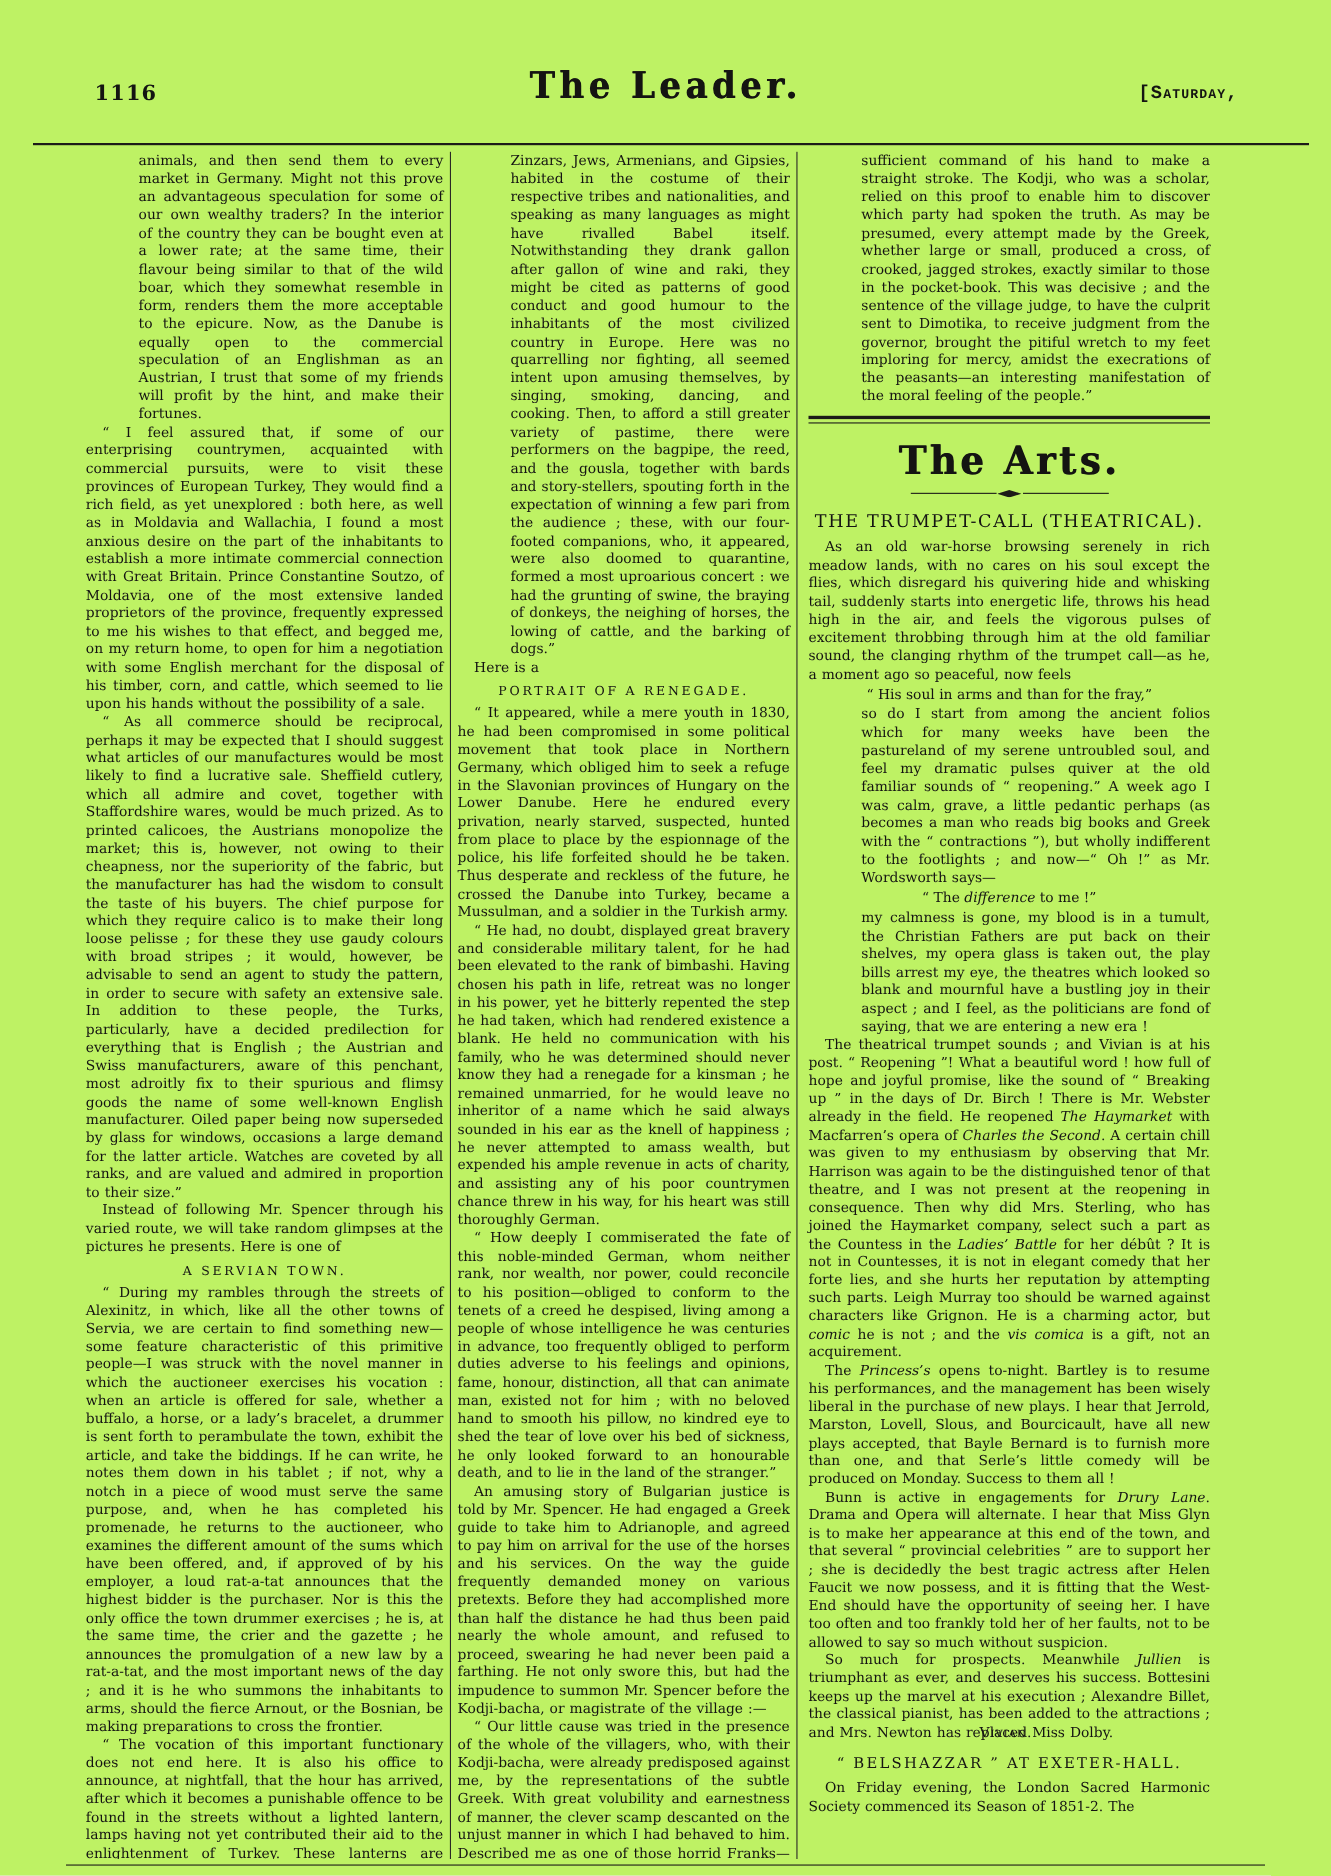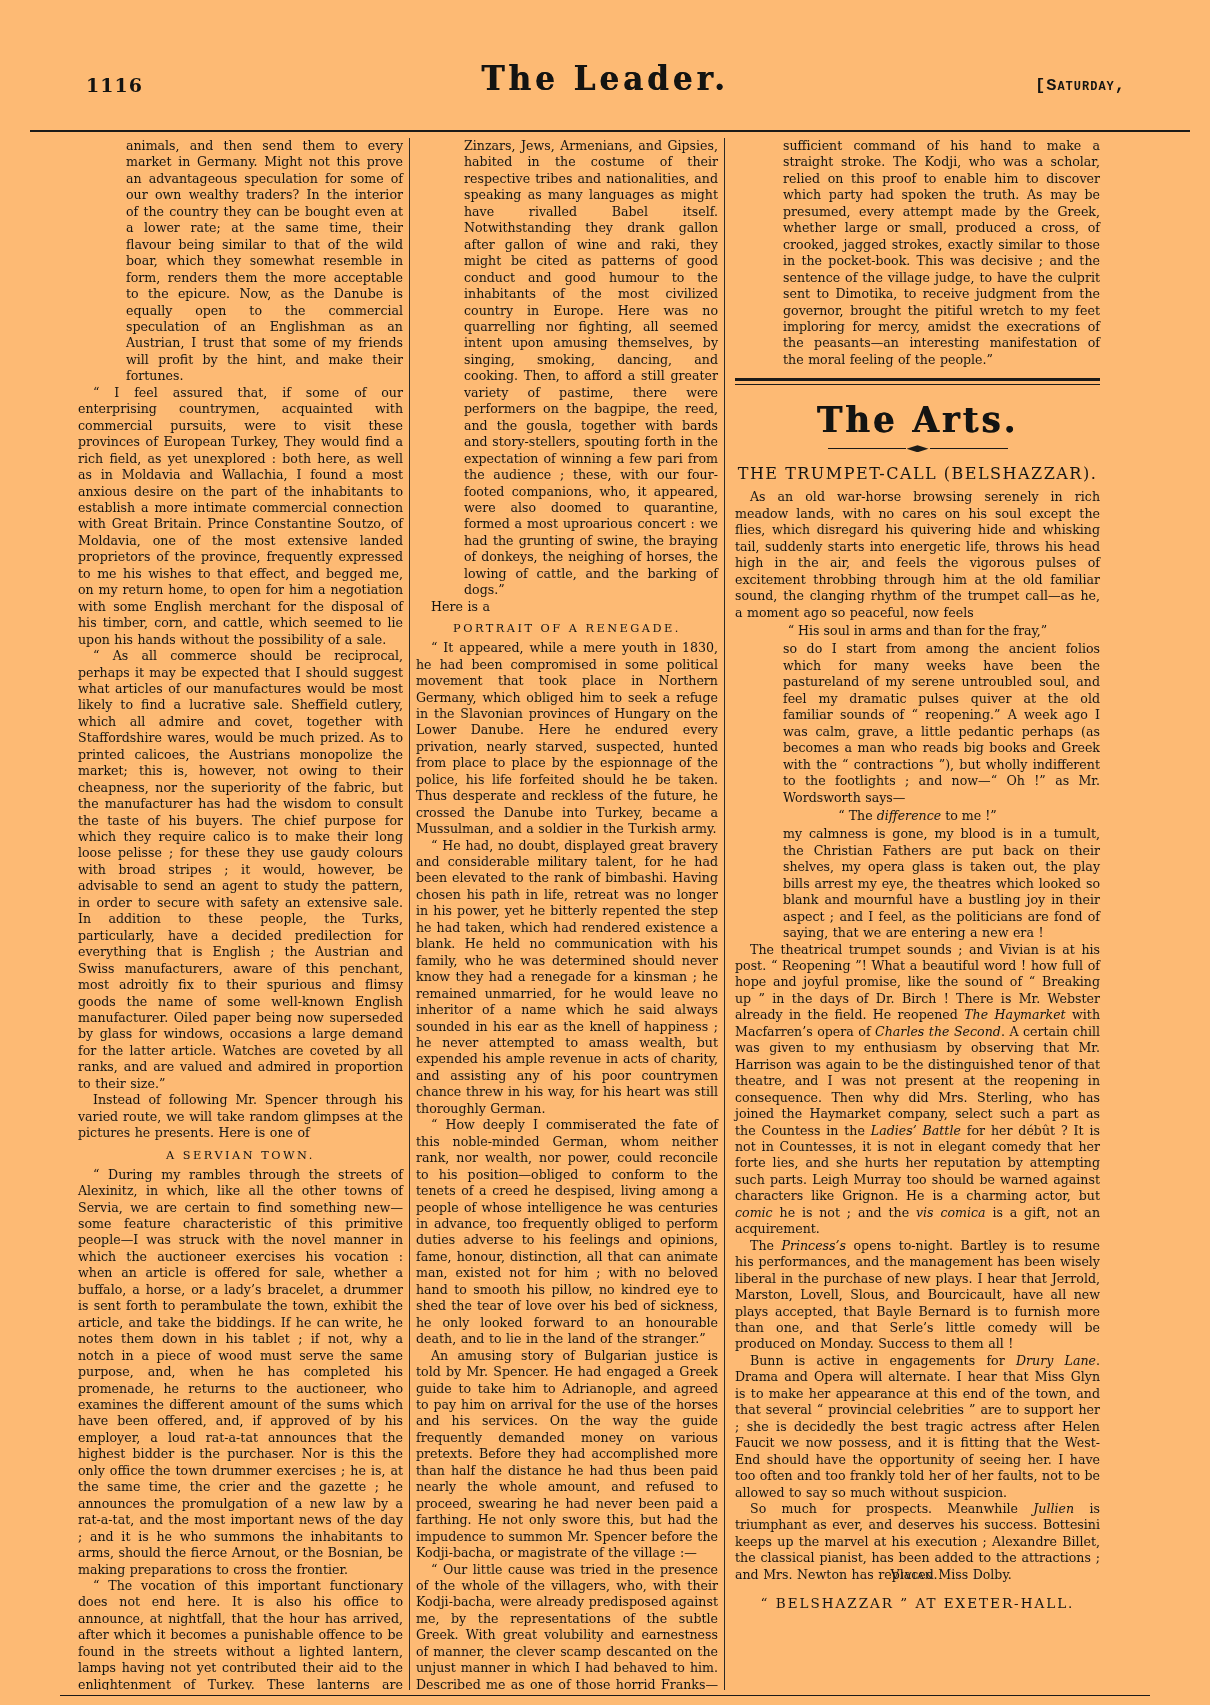--- a/index.html
+++ b/index.html
@@ -1,19 +1,19 @@
 <!DOCTYPE html>
 <html><head>
 <meta charset="utf-8">
 <style>
   html,body{margin:0;padding:0;background:#e9e7e1;}
   .page{
     position:relative;
     width:1210px;height:1705px;
-    background:#fdba74;
+    background:#bef264;
     font-family:"DejaVu Serif","Liberation Serif",serif;
     color:#141412;
     overflow:hidden;
   }
   
   .header{position:absolute;top:58px;left:72px;right:72px;height:64px;}
   .page-number{position:absolute;left:14px;top:16px;font-size:19px;font-weight:bold;letter-spacing:1px;}
   .masthead{
     position:absolute;left:0;right:0;top:2px;text-align:center;
     font-size:31px;font-weight:bold;letter-spacing:4px;
@@ -93,30 +93,31 @@
       </div>
     <div class="col col-right" id="col-right">
         <p class="para noindent">sufficient command of his hand to make a straight stroke. The Kodji, who was a scholar, relied on this proof to enable him to discover which party had spoken the truth. As may be presumed, every attempt made by the Greek, whether large or small, produced a cross, of crooked, jagged strokes, exactly similar to those in the pocket-book. This was decisive ; and the sentence of the village judge, to have the culprit sent to Dimotika, to receive judgment from the governor, brought the pitiful wretch to my feet imploring for mercy, amidst the execrations of the peasants—an interesting manifestation of the moral feeling of the people.”</p>
         <div class="rule-double"></div>
         <div class="section-title">The Arts.</div>
         <div class="ornament">
           <span class="line"></span>
           <span class="diamond"></span>
           <span class="line"></span>
         </div>
-        <h3 class="subhead large">THE TRUMPET-CALL (BELSHAZZAR).</h3>
+        <h3 class="subhead large">THE TRUMPET-CALL (THEATRICAL).</h3>
         <p class="para">As an old war-horse browsing serenely in rich meadow lands, with no cares on his soul except the flies, which disregard his quivering hide and whisking tail, suddenly starts into energetic life, throws his head high in the air, and feels the vigorous pulses of excitement throbbing through him at the old familiar sound, the clanging rhythm of the trumpet call—as he, a moment ago so peaceful, now feels</p>
         <p class="quote">“ His soul in arms and than for the fray,”</p>
         <p class="para noindent">so do I start from among the ancient folios which for many weeks have been the pastureland of my serene untroubled soul, and feel my dramatic pulses quiver at the old familiar sounds of “ reopening.” A week ago I was calm, grave, a little pedantic perhaps (as becomes a man who reads big books and Greek with the “ contractions ”), but wholly indifferent to the footlights ; and now—“ Oh !” as Mr. Wordsworth says—</p>
         <p class="quote">“ The <i>difference</i> to me !”</p>
         <p class="para noindent">my calmness is gone, my blood is in a tumult, the Christian Fathers are put back on their shelves, my opera glass is taken out, the play bills arrest my eye, the theatres which looked so blank and mournful have a bustling joy in their aspect ; and I feel, as the politicians are fond of saying, that we are entering a new era !</p>
         <p class="para">The theatrical trumpet sounds ; and Vivian is at his post. “ Reopening ”! What a beautiful word ! how full of hope and joyful promise, like the sound of “ Breaking up ” in the days of Dr. Birch ! There is Mr. Webster already in the field. He reopened <i>The Haymarket</i> with Macfarren’s opera of <i>Charles the Second</i>. A certain chill was given to my enthusiasm by observing that Mr. Harrison was again to be the distinguished tenor of that theatre, and I was not present at the reopening in consequence. Then why did Mrs. Sterling, who has joined the Haymarket company, select such a part as the Countess in the <i>Ladies’ Battle</i> for her débût ? It is not in Countesses, it is not in elegant comedy that her forte lies, and she hurts her reputation by attempting such parts. Leigh Murray too should be warned against characters like Grignon. He is a charming actor, but <i>comic</i> he is not ; and the <i>vis comica</i> is a gift, not an acquirement.</p>
         <p class="para">The <i>Princess’s</i> opens to-night. Bartley is to resume his performances, and the management has been wisely liberal in the purchase of new plays. I hear that Jerrold, Marston, Lovell, Slous, and Bourcicault, have all new plays accepted, that Bayle Bernard is to furnish more than one, and that Serle’s little comedy will be produced on Monday. Success to them all !</p>
         <p class="para">Bunn is active in engagements for <i>Drury Lane</i>. Drama and Opera will alternate. I hear that Miss Glyn is to make her appearance at this end of the town, and that several “ provincial celebrities ” are to support her ; she is decidedly the best tragic actress after Helen Faucit we now possess, and it is fitting that the West-End should have the opportunity of seeing her. I have too often and too frankly told her of her faults, not to be allowed to say so much without suspicion.</p>
         <p class="para">So much for prospects. Meanwhile <i>Jullien</i> is triumphant as ever, and deserves his success. Bottesini keeps up the marvel at his execution ; Alexandre Billet, the classical pianist, has been added to the attractions ; and Mrs. Newton has replaced Miss Dolby.</p>
         <div class="sign-line">Vivian.</div>
         <h3 class="subhead hall">“ BELSHAZZAR ” AT EXETER-HALL.</h3>
+        <p class="para">On Friday evening, the London Sacred Harmonic Society commenced its Season of 1851-2. The</p>
       </div>
   </div>
 
   <div class="bottom-rule"></div>
 
 </div>
 
 </body></html>

